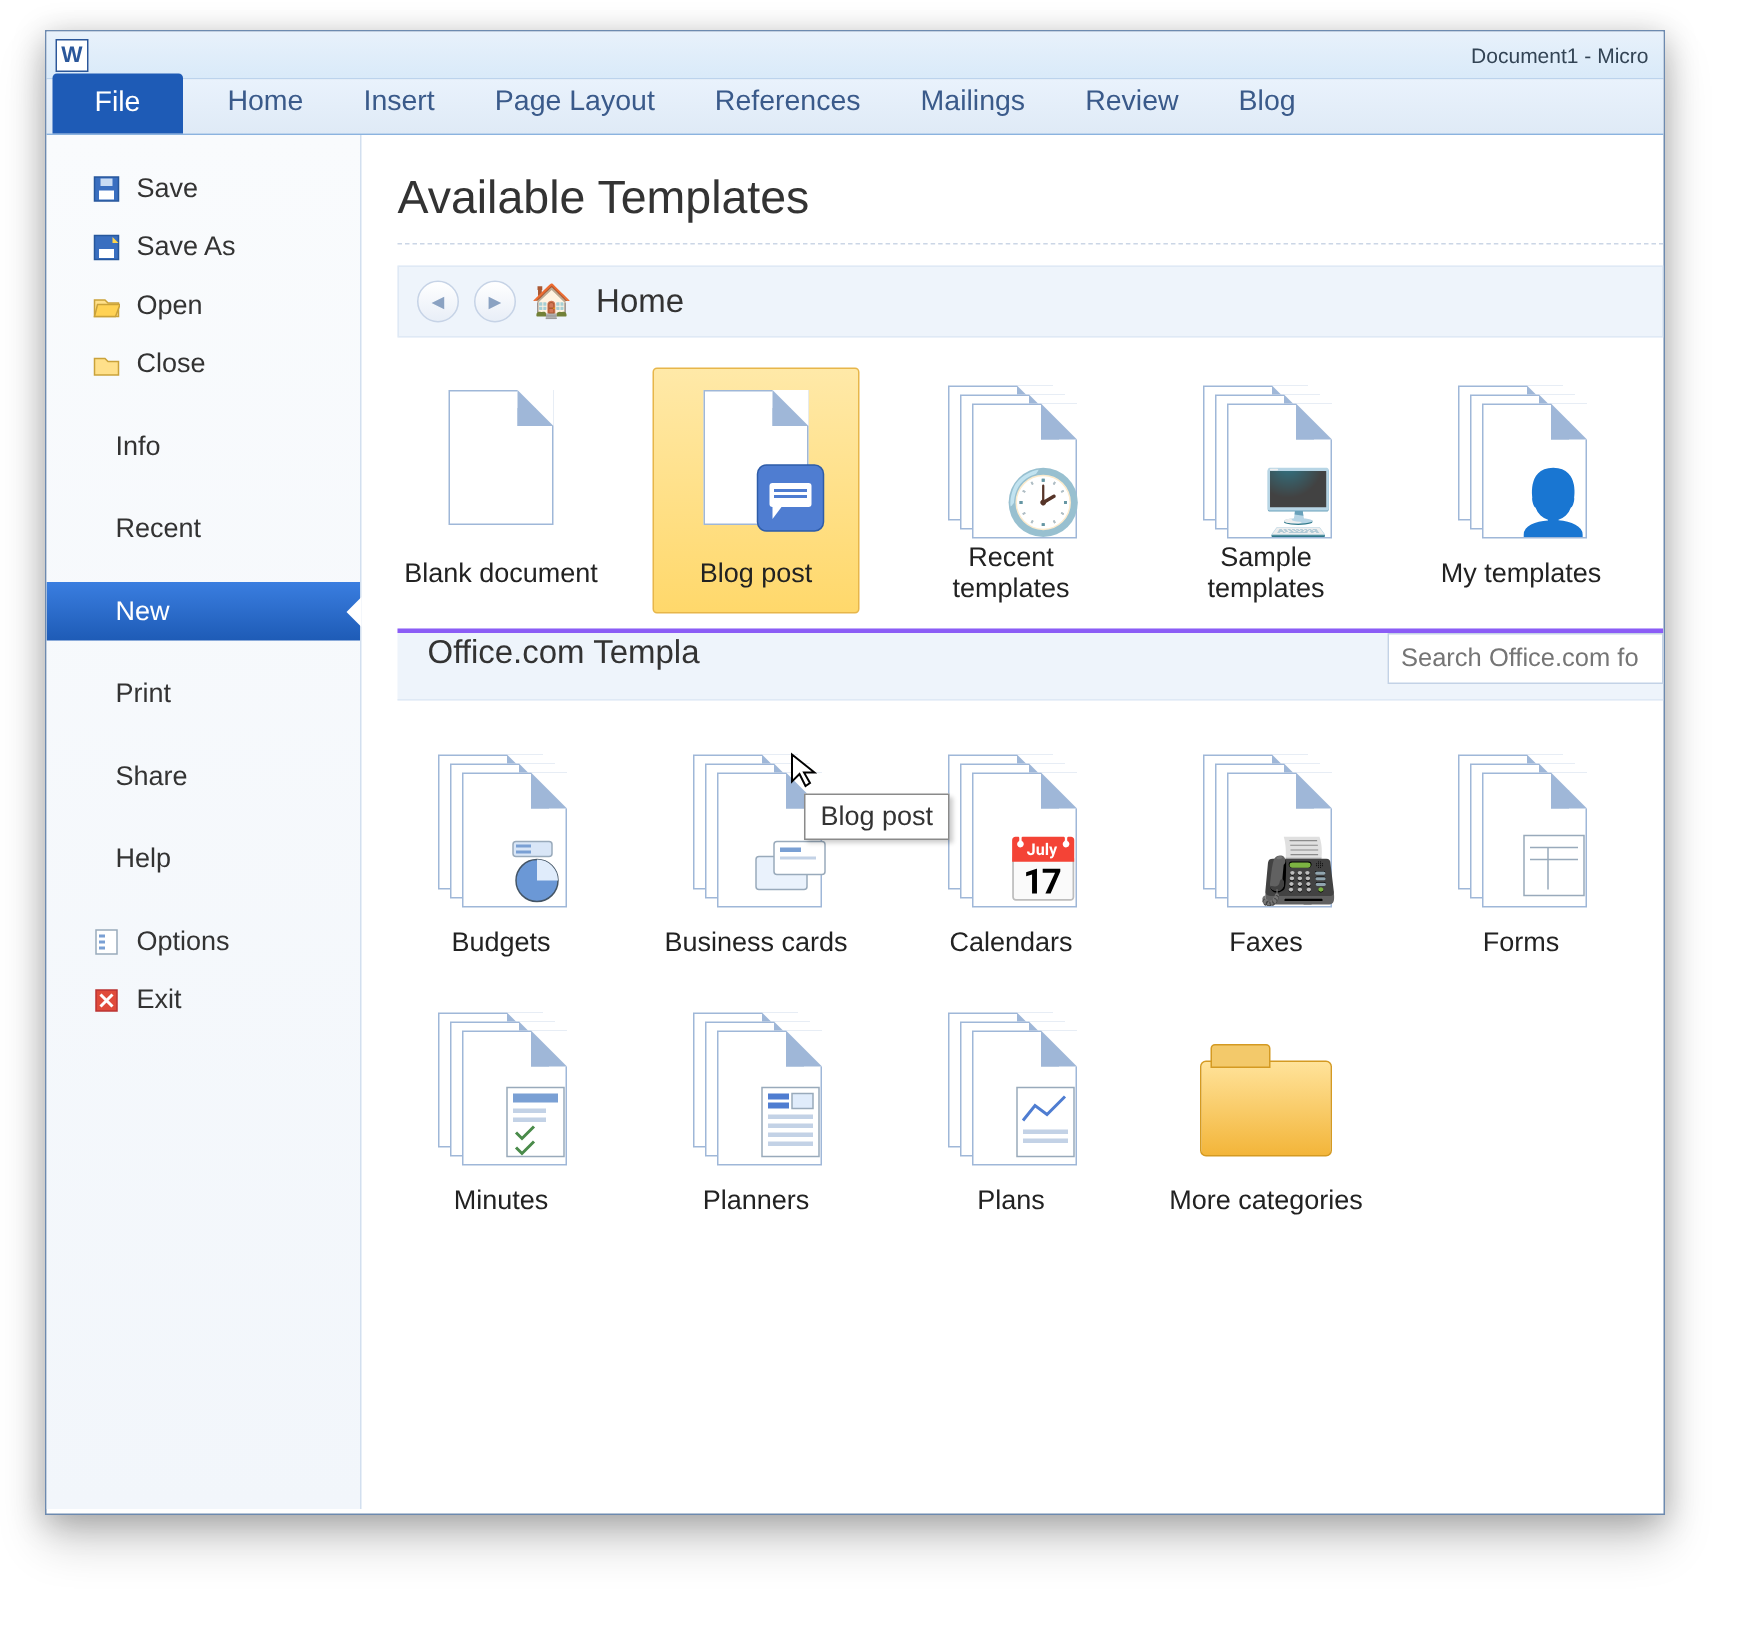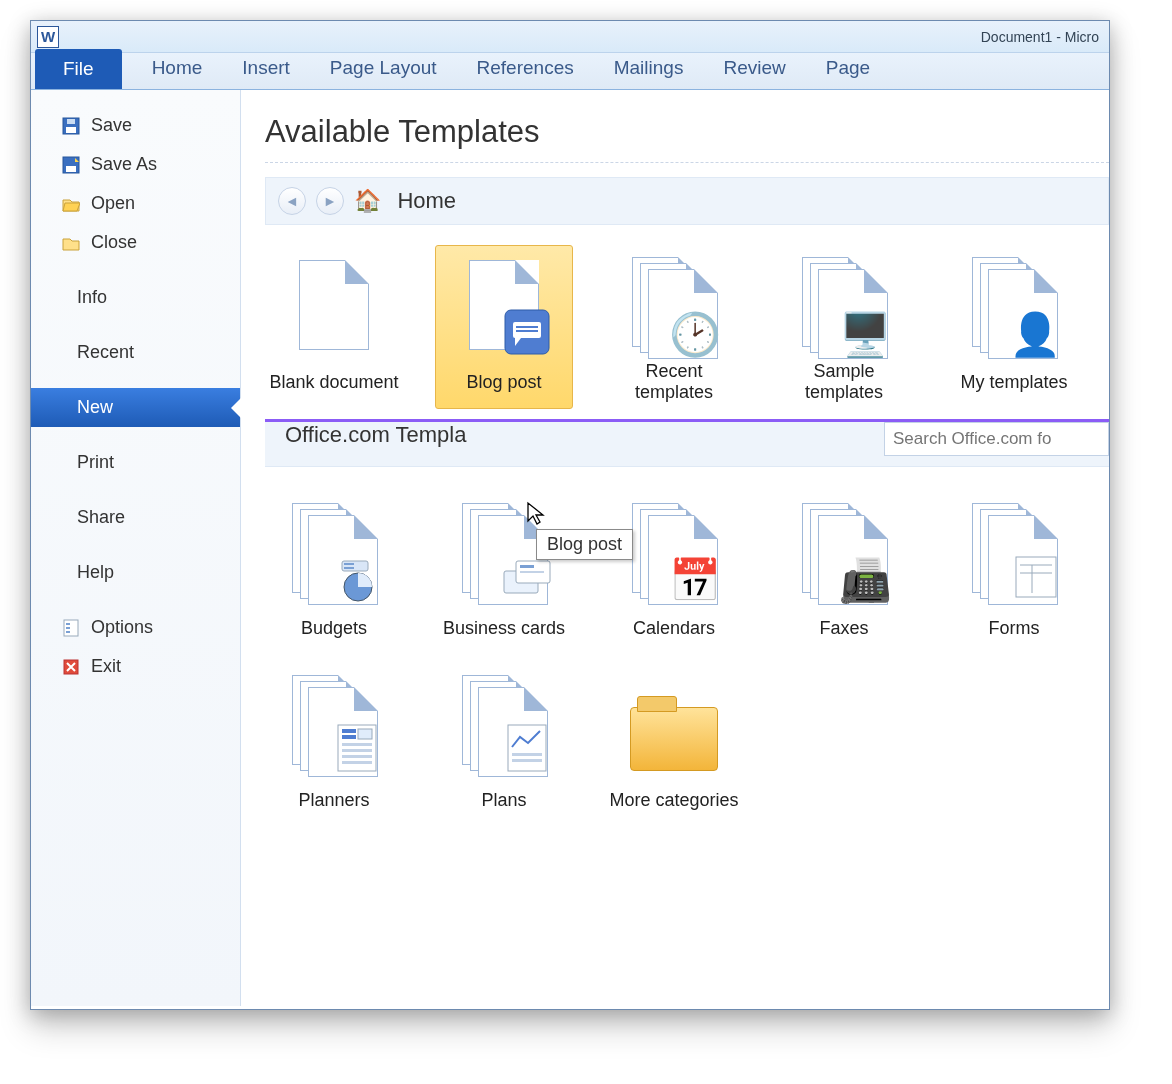--- a/index.html
+++ b/index.html
@@ -35,21 +35,21 @@
 
   .grid { display:flex; flex-wrap:wrap; gap:8px 32px; padding: 20px 0 10px; }
   .grid.office { padding-top: 24px; }
   .tile { width: 138px; display:flex; flex-direction:column; align-items:center; text-align:center; cursor:pointer; padding:4px 0; border:1px solid transparent; border-radius:3px; }
   .tile.selected { background: linear-gradient(#ffe9a8, #ffd86b); border:1px solid #e7b64a; }
   .tile .thumb { width:110px; height:110px; display:flex; align-items:center; justify-content:center; font-size:60px; }
   .tile .label { font-size:18px; color:#222; min-height:44px; display:flex; align-items:center; justify-content:center; line-height:1.15; }
 
   .section-row { background:#eef4fb; border-top:3px solid #8b5cf6; border-bottom:1px solid #dfe9f5; height:48px; display:flex; align-items:flex-start; padding-left:20px; font-size:22px; color:#333;}
   .section-row .spacer { flex:1; }
-  .search { width:225px; height:34px; border:1px solid #c3d2e6; padding:0 8px; font-size:17px; color:#888; background:#fff; }
+  .search { width:184px; height:34px; border:1px solid #c3d2e6; padding:0 8px; font-size:17px; color:#888; background:#fff; }
 
   .tooltip { position:absolute; left:505px; top:508px; background:#fff; border:1px solid #8a8a8a; padding:4px 10px; font-size:18px; color:#333; box-shadow:2px 2px 3px rgba(0,0,0,.2); }
   .cursor { position:absolute; left:495px; top:480px; font-size:22px; color:#000; }
 
   
   .doc { width:70px; height:90px; background:#fff; border:1px solid #9fb7d8; position:relative; }
   .doc::before { content:""; position:absolute; right:-1px; top:-1px; border:12px solid transparent; border-left-color:#9fb7d8; border-bottom-color:#9fb7d8; background:#fff; width:0; height:0;}
   .stack { position:relative; width:84px; height:96px; }
   .stack .doc { position:absolute; }
   .stack .doc:nth-child(1){ left:0; top:0; }
@@ -73,21 +73,21 @@
   </div>
 
   <div class="ribbon-tabs">
     <div class="tab file">File</div>
     <div class="tab">Home</div>
     <div class="tab">Insert</div>
     <div class="tab">Page Layout</div>
     <div class="tab">References</div>
     <div class="tab">Mailings</div>
     <div class="tab">Review</div>
-    <div class="tab">Page</div>
+    <div class="tab">Blog</div>
   </div>
 
   <div class="backstage">
     <div class="sidepane">
       <div class="side-item">
         <span class="side-icon">
           <svg width="18" height="18">
               <rect x="1" y="1" width="16" height="16" fill="#3a6fc0" stroke="#27579c"></rect>
               <rect x="4" y="10" width="10" height="6" fill="#fff"></rect>
               <rect x="5" y="2" width="8" height="5" fill="#c9dcf3"></rect>
@@ -315,20 +315,38 @@
           <div class="label">Forms</div>
         </div>
         <div class="tile">
           <div class="thumb">
               <div class="stack">
                 <div class="doc"></div>
                 <div class="doc"></div>
                 <div class="doc"></div>
             <svg width="46" height="50" style="position:absolute; right:-4px; bottom:-2px;">
                   <rect x="4" y="2" width="38" height="46" fill="#fff" stroke="#9ab"></rect>
+                  <rect x="8" y="6" width="30" height="6" fill="#7aa0d4"></rect>
+                  <rect x="8" y="16" width="22" height="3" fill="#c3d2e6"></rect>
+                  <rect x="8" y="22" width="22" height="3" fill="#c3d2e6"></rect>
+                  <path d="M10 32l4 4 8-8" stroke="#4a8b4a" stroke-width="2" fill="none"></path>
+                  <path d="M10 42l4 4 8-8" stroke="#4a8b4a" stroke-width="2" fill="none"></path>
+                </svg>
+          </div>
+            </div>
+          <div class="label">Minutes</div>
+        </div>
+        <div class="tile">
+          <div class="thumb">
+              <div class="stack">
+                <div class="doc"></div>
+                <div class="doc"></div>
+                <div class="doc"></div>
+            <svg width="46" height="50" style="position:absolute; right:-4px; bottom:-2px;">
+                  <rect x="4" y="2" width="38" height="46" fill="#fff" stroke="#9ab"></rect>
                   <rect x="8" y="6" width="14" height="4" fill="#4f7dd1"></rect>
                   <rect x="8" y="12" width="14" height="4" fill="#4f7dd1"></rect>
                   <rect x="24" y="6" width="14" height="10" fill="#e0ecfb" stroke="#9ab"></rect>
                   <rect x="8" y="20" width="30" height="3" fill="#c3d2e6"></rect>
                   <rect x="8" y="26" width="30" height="3" fill="#c3d2e6"></rect>
                   <rect x="8" y="32" width="30" height="3" fill="#c3d2e6"></rect>
                   <rect x="8" y="38" width="30" height="3" fill="#c3d2e6"></rect>
                 </svg>
           </div>
             </div>

